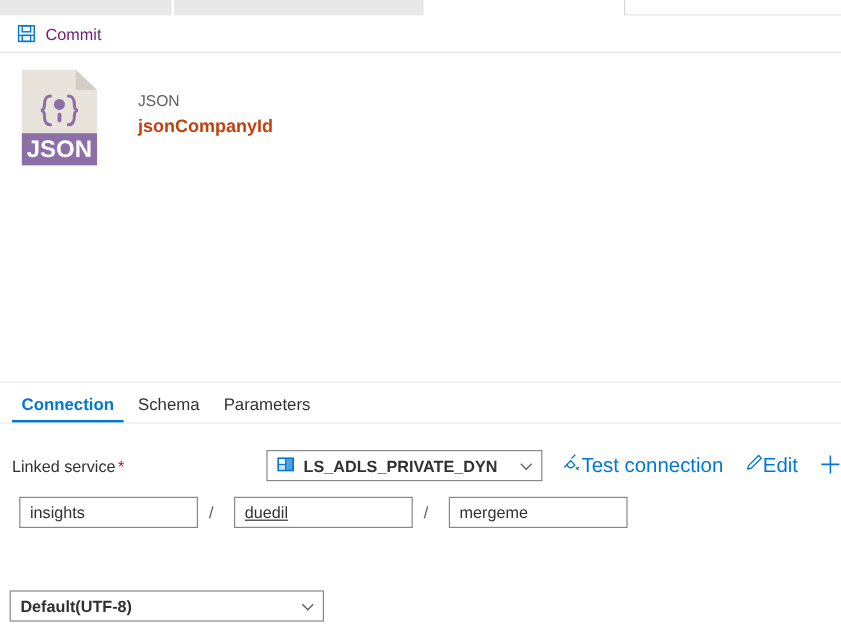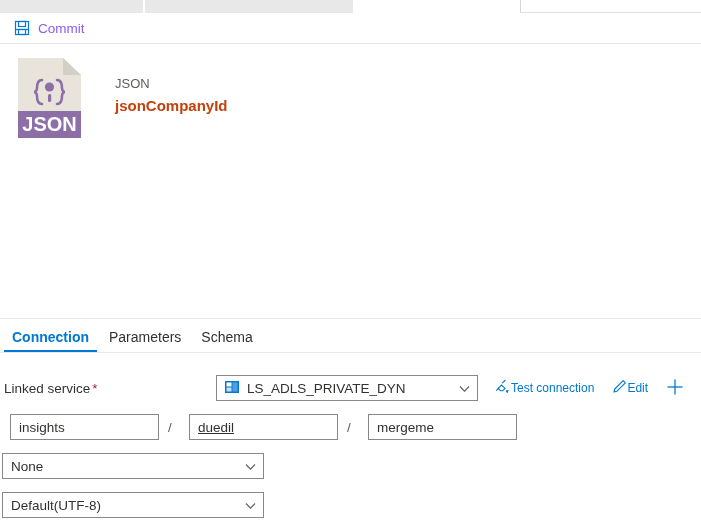--- a/index.html
+++ b/index.html
@@ -58,21 +58,21 @@
     display: flex;
     align-items: center;
     gap: 8px;
     height: 26px;
     padding: 0 6px;
     cursor: pointer;
     background: transparent;
     border: none;
     font-family: "Liberation Sans", sans-serif;
     font-size: 13.5px;
-    color: #8b5cf6;
+    color: #701a75;
   }
   .icon-svg { display: block; }
 
   
   .dataset-header {
     position: absolute;
     left: 0; top: 44px;
     width: 701px; height: 110px;
     display: flex;
     align-items: flex-start;
@@ -120,21 +120,21 @@
   
   .tab-bar {
     position: absolute;
     left: 0; top: 318px;
     width: 701px; height: 35px;
     border-top: 1px solid #edebe9;
     border-bottom: 1px solid #edebe9;
     box-sizing: border-box;
     display: flex;
     align-items: flex-end;
-    padding-left: 2px;
+    padding-left: 8px;
     background: #ffffff;
   }
   .tab {
     position: relative;
     padding: 0 10px 8px 10px;
     font-size: 14px;
     color: #323130;
     cursor: pointer;
     line-height: 1;
     background: transparent;
@@ -160,21 +160,21 @@
     left: 0; top: 353px;
     width: 701px;
     padding-top: 20px;
     box-sizing: border-box;
   }
   .form-row {
     display: flex;
     align-items: center;
     height: 30px;
     margin-bottom: 9px;
-    padding-left: 2px;
+    padding-left: 8px;
   }
   .form-label {
     width: 214px;
     flex: 0 0 auto;
     font-size: 13.5px;
     color: #323130;
     padding-left: 2px;
     box-sizing: border-box;
   }
   .req {
@@ -189,20 +189,21 @@
     background: #ffffff;
     box-sizing: border-box;
     display: flex;
     align-items: center;
     padding: 0 26px 0 8px;
     font-size: 13.5px;
     color: #323130;
     cursor: pointer;
     white-space: nowrap;
     overflow: hidden;
+    font-weight: bold;
   }
   .combo .chev {
     position: absolute;
     right: 7px;
     top: 50%;
     transform: translateY(-50%);
     display: block;
   }
   .combo.ls { width: 262px; }
   .combo.small { width: 262px; }
@@ -230,21 +231,21 @@
     text-align: center;
     color: #605e5c;
     font-size: 13.5px;
     flex: 0 0 auto;
   }
 
   .action-link {
     display: flex;
     align-items: center;
     color: #0078d4;
-    font-size: 12px;
+    font-size: 17px;
     cursor: pointer;
     background: transparent;
     border: none;
     font-family: "Liberation Sans", sans-serif;
     padding: 0;
     white-space: nowrap;
   }
   .actions {
     display: flex;
     align-items: center;
@@ -302,22 +303,22 @@
   <div class="ds-text">
     <div class="ds-type">JSON</div>
     <div class="ds-name">jsonCompanyId</div>
   </div>
 </div>
 
 <div class="canvas-area"></div>
 
 <div class="tab-bar">
   <button class="tab active">Connection</button>
+  <button class="tab">Schema</button>
   <button class="tab">Parameters</button>
-  <button class="tab">Schema</button>
 </div>
 
 <div class="form">
 
   <div class="form-row">
     <div class="form-label">
       <span>Linked service</span><span class="req">*</span>
     </div>
     <div class="combo ls">
       <span class="svc-icon">
@@ -369,28 +370,20 @@
 
   <div class="form-row">
     <input class="txt-input" style="width: 149px;" value="insights">
     <span class="sep">/</span>
     <input class="txt-input" style="width: 149px; text-decoration: underline;" value="duedil">
     <span class="sep">/</span>
     <input class="txt-input" style="width: 149px;" value="mergeme">
   </div>
 
   <div class="form-row">
-    <div class="combo small">
-      <span>None</span>
-      <span class="chev">
-        <svg width="11" height="7" viewBox="0 0 11 7" aria-hidden="true">
-          <path d="M1 1 L5.5 5.6 L10 1" fill="none" stroke="#605e5c" stroke-width="1.1"></path>
-        </svg>
-      </span>
-    </div>
   </div>
 
   <div class="form-row">
     <div class="combo small">
       <span>Default(UTF-8)</span>
       <span class="chev">
         <svg width="11" height="7" viewBox="0 0 11 7" aria-hidden="true">
           <path d="M1 1 L5.5 5.6 L10 1" fill="none" stroke="#605e5c" stroke-width="1.1"></path>
         </svg>
       </span>

